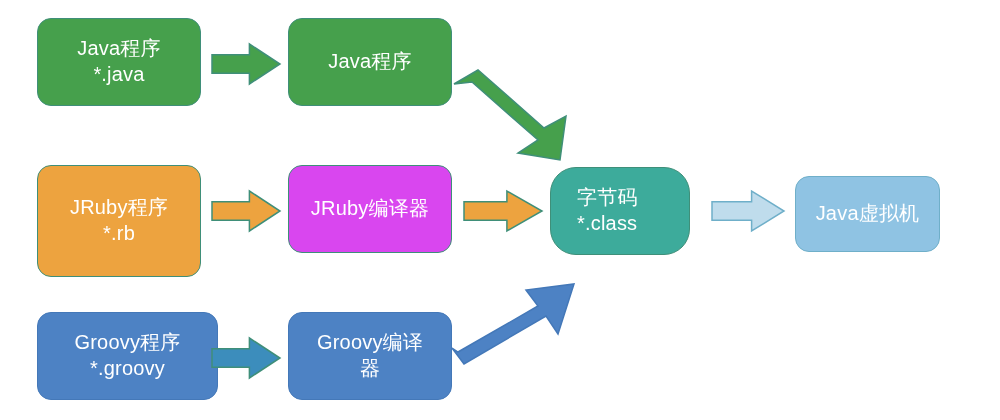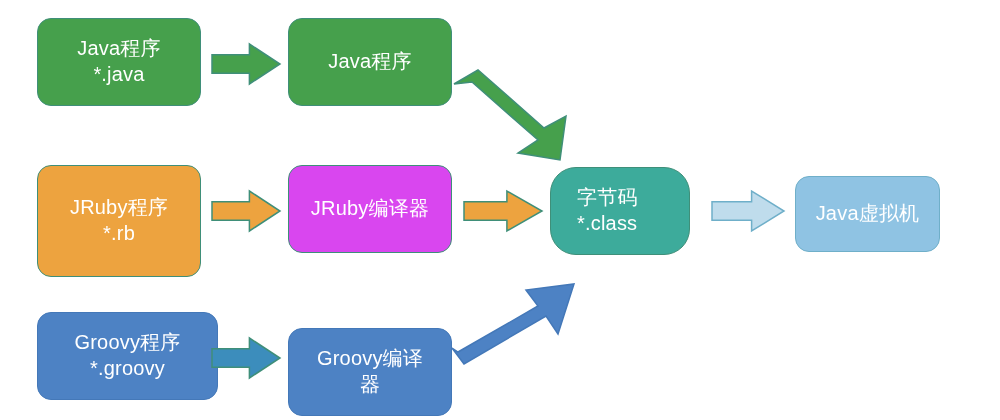--- a/index.html
+++ b/index.html
@@ -56,21 +56,21 @@
 *.java</div>
     <div class="node" style="left: 288px; top: 18px; width: 164px; height: 88px; background: rgb(70, 160, 76); border: 1px solid rgb(63, 143, 121); color: rgb(255, 255, 255);">Java程序</div>
     <div class="node" style="left: 37px; top: 165px; width: 164px; height: 112px; background: rgb(237, 163, 63); border: 1px solid rgb(63, 143, 121); color: rgb(255, 255, 255);">JRuby程序
 *.rb</div>
     <div class="node" style="left: 288px; top: 165px; width: 164px; height: 88px; background: #d946ef; border: 1px solid rgb(63, 143, 121); color: rgb(255, 255, 255);">JRuby编译器</div>
     <div class="node left-text" style="left: 550px; top: 167px; width: 140px; height: 88px; background: rgb(61, 171, 155); border: 1px solid rgb(63, 143, 121); color: rgb(255, 255, 255);">字节码
 *.class</div>
     <div class="node" style="left: 795px; top: 176px; width: 145px; height: 76px; background: rgb(143, 195, 227); border: 1px solid rgb(111, 175, 201); color: rgb(255, 255, 255);">Java虚拟机</div>
     <div class="node" style="left: 37px; top: 312px; width: 181px; height: 88px; background: rgb(77, 130, 196); border: 1px solid rgb(68, 120, 184); color: rgb(255, 255, 255);">Groovy程序
 *.groovy</div>
-    <div class="node" style="left: 288px; top: 312px; width: 164px; height: 88px; background: rgb(77, 130, 196); border: 1px solid rgb(68, 120, 184); color: rgb(255, 255, 255); margin-top: 16px;">Groovy编译
+    <div class="node" style="left: 288px; top: 312px; width: 164px; height: 88px; background: rgb(77, 130, 196); border: 1px solid rgb(68, 120, 184); color: rgb(255, 255, 255);">Groovy编译
 器</div>
     <div class="arrow" style="left: 212px; top: 44px; width: 68px; height: 40px;">
       <svg width="68" height="40" viewBox="0 0 68 40">
         <path d="M 0 10.8 L 37.400000000000006 10.8 L 37.400000000000006 0 L 68 20 L 37.400000000000006 40 L 37.400000000000006 29.2 L 0 29.2 Z" fill="#46A04C" stroke="#3F8F79" stroke-width="1.5" stroke-linejoin="miter"></path>
       </svg>
     </div>
     <div class="arrow" style="left: 452px; top: 70px; width: 120px; height: 90px;">
       <svg width="120" height="90" viewBox="0 0 120 90">
         <path d="M 2 14 L 26 0 L 92 58 L 114 46 L 108 90 L 66 83 L 86 70 L 20 12 Z" fill="#46A04C" stroke="#3F8F79" stroke-width="1.5" stroke-linejoin="miter"></path>
       </svg>

